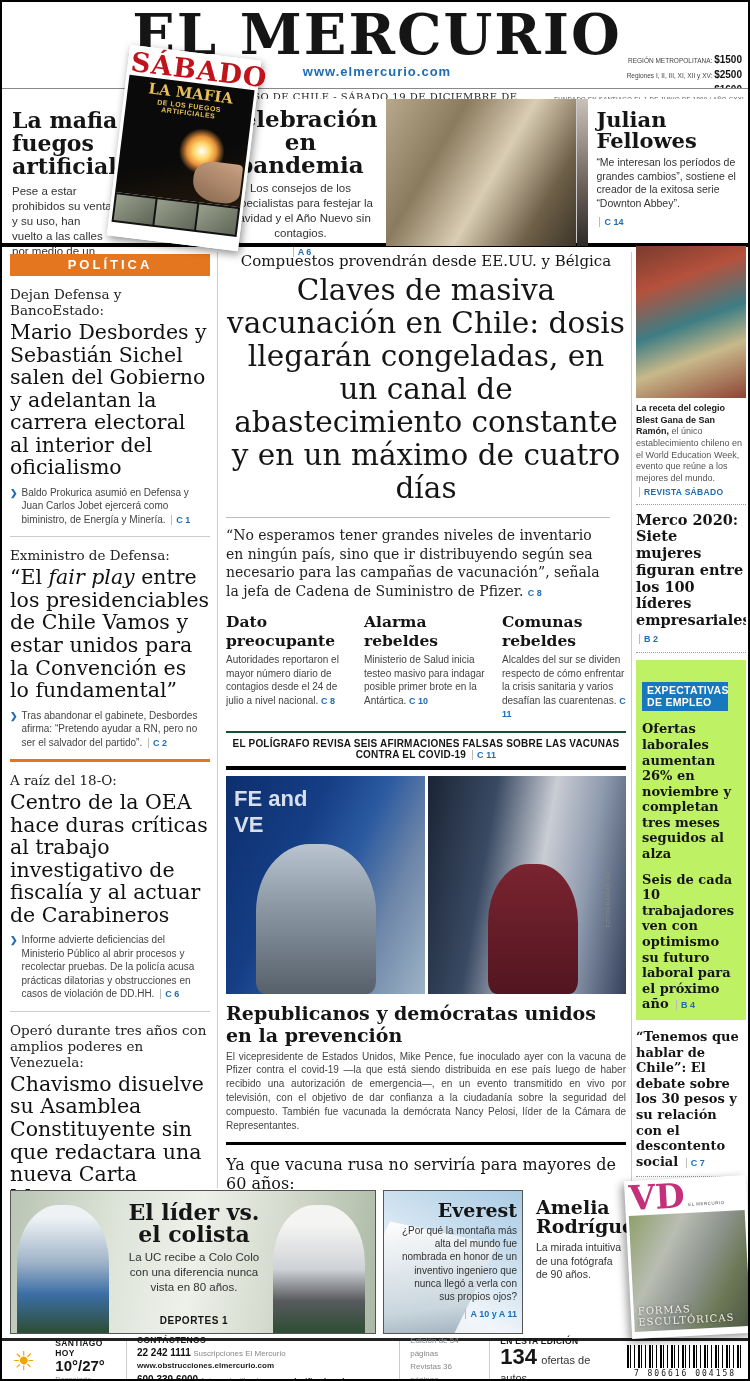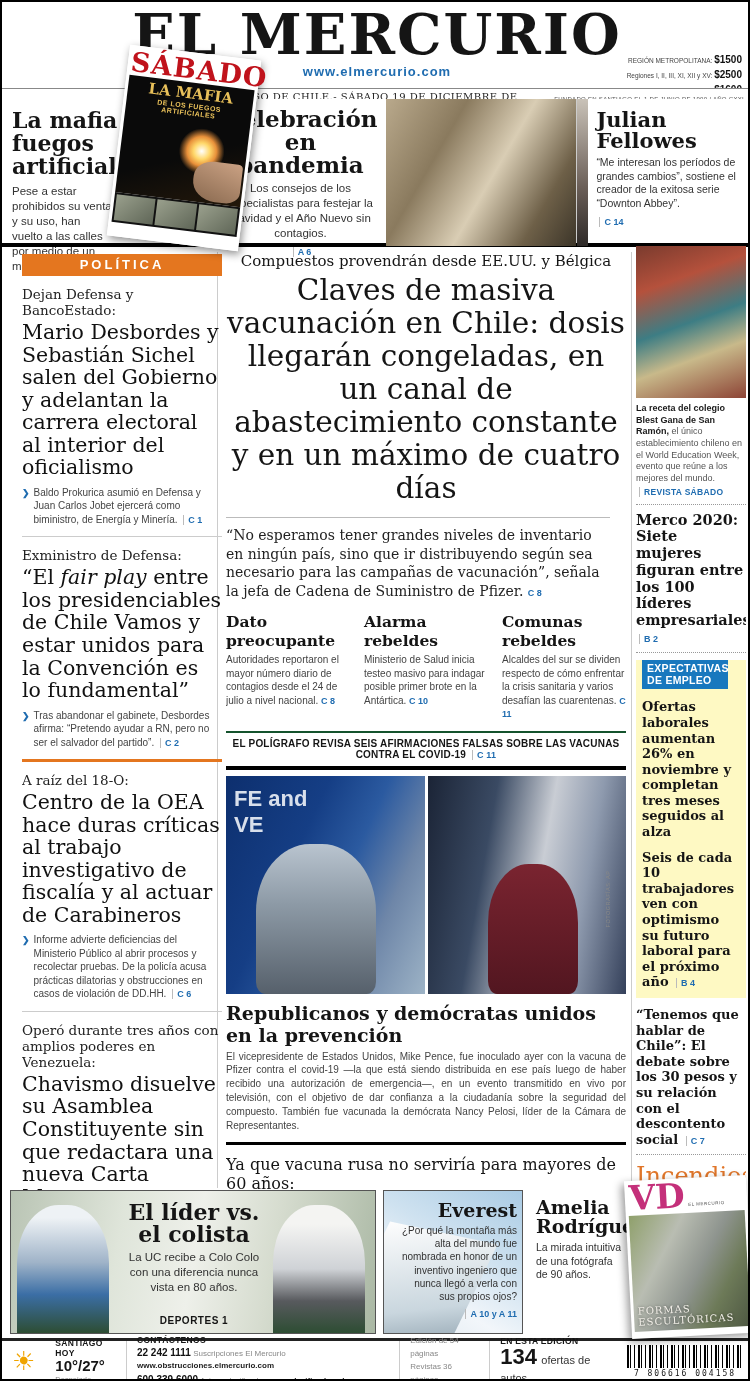--- a/index.html
+++ b/index.html
@@ -44,21 +44,21 @@
   .mag-title { color:#e8c05a; font-family:"DejaVu Serif",serif; font-weight:bold; font-size:15px; text-align:center; line-height:1.0; }
   .mag-sub { color:#e8c05a; font-size:7px; font-weight:bold; text-align:center; letter-spacing:.5px; margin-top:1px; }
   .spark { position:absolute; left:58px; top:44px; width:46px; height:46px; border-radius:50%;
            background:radial-gradient(circle,#fff 0%,#ffd86b 25%,#e8903a 45%,rgba(30,20,8,0) 70%); }
   .hand { position:absolute; right:2px; bottom:2px; width:48px; height:40px; background:linear-gradient(200deg,#caa183,#8a6a50); border-radius:40% 10% 30% 50%; }
   .mag-strip { display:flex; gap:2px; padding:2px; background:#111; }
   .mag-strip div { flex:1; height:26px; background:linear-gradient(135deg,#9aa08d,#5f6657); }
 
   
   .vrule { position:absolute; width:1px; background:#ccc; }
-  .colL { position:absolute; left:20px; top:252px; width:200px; height:936px; overflow:hidden; }
+  .colL { position:absolute; left:8px; top:252px; width:200px; height:936px; overflow:hidden; }
   .colC { position:absolute; left:224px; top:250px; width:400px; height:938px; overflow:hidden; }
   .colR { position:absolute; left:634px; top:244px; width:110px; height:938px; overflow:hidden; }
 
   
   .secbanner { background:#e4761f; color:#fff; font-weight:bold; font-size:13px; letter-spacing:3px; text-align:center; padding:3px 0 4px; }
   .story { margin-top:10px; }
   .kick { font-family:"DejaVu Serif",serif; font-size:13.5px; color:#222; margin-bottom:3px; }
   .hl-l { font-family:"DejaVu Serif",serif; font-size:20.5px; line-height:1.1; color:#111; }
   .bullet { display:flex; font-size:10px; color:#444; line-height:1.35; margin-top:7px; }
   .bicon { color:#1f6cb0; font-weight:bold; font-size:9px; margin:1px 4px 0 0; }
@@ -88,21 +88,21 @@
   .rule-heavy { border-top:3px solid #000; margin-top:10px; }
   .sput-kick { font-family:"DejaVu Serif",serif; font-size:16px; margin-top:10px; }
 
   
   .r-photo { width:110px; height:152px; background:linear-gradient(160deg,#7a3b2e 0%,#b5513c 25%,#3d7d84 50%,#c8b98a 70%,#8d4436 100%); }
   .r-cap { font-size:9px; color:#555; line-height:1.3; margin-top:5px; }
   .r-cap b { color:#1a1a1a; }
   .r-revista { color:#1f6cb0; font-weight:bold; font-size:8.5px; letter-spacing:.3px; margin-top:2px; }
   .dotrule { border-top:1px dotted #999; margin:7px 0; }
   .r-merco { font-family:"DejaVu Serif",serif; font-weight:bold; font-size:14.5px; line-height:1.15; }
-  .graybox { background:#fef9c3; padding:0 6px 8px; }
+  .graybox { background:#bef264; padding:22px 6px 8px; }
   .bluebanner { background:#1878be; color:#fff; font-weight:bold; font-size:10.5px; line-height:1.15; display:inline-block; padding:2px 5px 3px; letter-spacing:.3px; width:86px; }
   .emp-item { font-family:"DejaVu Serif",serif; font-weight:bold; font-size:13px; line-height:1.2; margin-top:10px; }
   .r-item { font-family:"DejaVu Serif",serif; font-weight:bold; font-size:13px; line-height:1.2; }
   .incendios-t { font-family:"DejaVu Serif",serif; font-size:24px; color:#e0762a; }
 
   
   .bottom { position:absolute; top:1188px; left:8px; width:734px; height:144px; display:flex; }
   .b-box { border:1px solid #555; background:#fff; position:relative; overflow:hidden; }
   .soccer { width:366px; background:linear-gradient(100deg,#b9c4b4 0%,#dfe5da 30%,#eef0ea 50%,#d6dccf 70%,#aab8a4 100%); }
   .soccer-player { position:absolute; bottom:0; width:92px; height:128px; background:linear-gradient(180deg,#eef2f5 10%,#9fb3c8 45%,#3b6ea5 70%,#2d4d33 100%); border-radius:45% 45% 0 0; }

